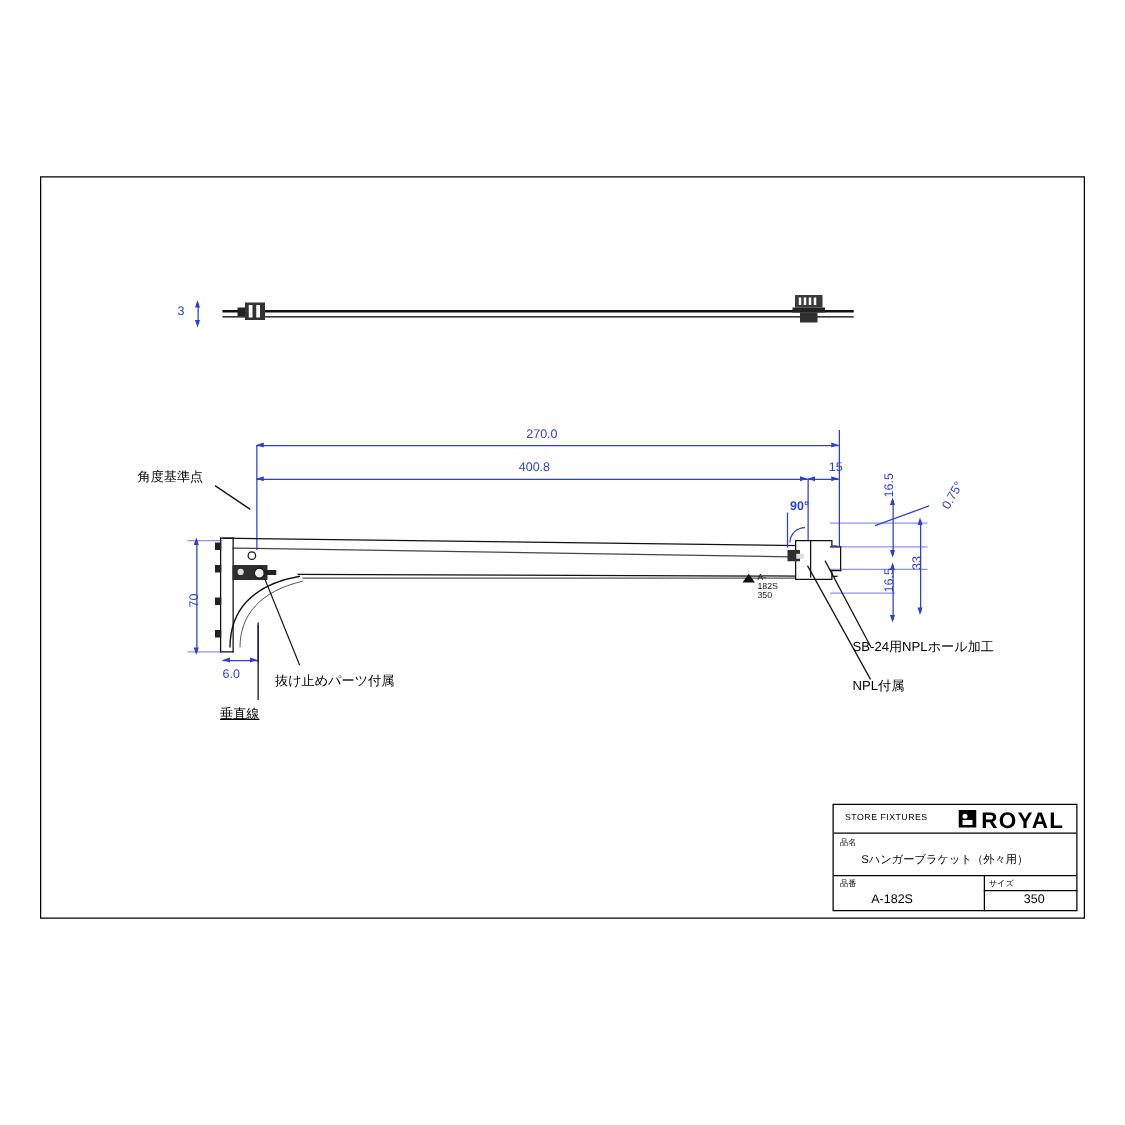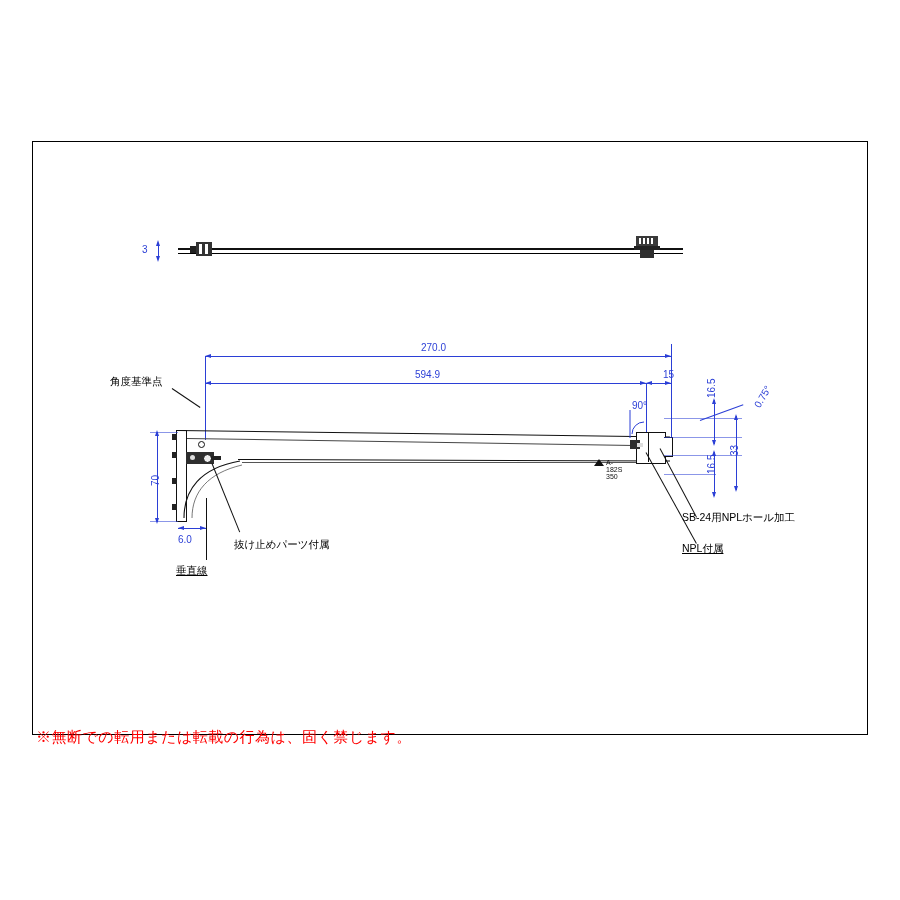--- a/index.html
+++ b/index.html
@@ -158,21 +158,21 @@
     <div class="abs arrow-l" style="left:205px; top:353.5px;"></div>
     <div class="abs arrow-r" style="left:665px; top:353.5px;"></div>
     <div class="abs dim" style="left:205px; top:356px; width:1px; height:84px;"></div>
     <div class="abs dim" style="left:671px; top:344px; width:1px; height:96px;"></div>
     <div class="abs dimtxt" style="left:421px; top:342px;">270.0</div>
 
     <div class="abs dim" style="left:205px; top:383px; width:441px; height:1px;"></div>
     <div class="abs arrow-l" style="left:205px; top:380.5px;"></div>
     <div class="abs arrow-r" style="left:640px; top:380.5px;"></div>
     <div class="abs dim" style="left:646px; top:383px; width:1px; height:60px;"></div>
-    <div class="abs dimtxt" style="left:415px; top:369px;">594.9</div>
+    <div class="abs dimtxt" style="left:415px; top:369px;">400.8</div>
 
     <div class="abs dim" style="left:646px; top:383px; width:25px; height:1px;"></div>
     <div class="abs arrow-l" style="left:646px; top:380.5px;"></div>
     <div class="abs arrow-r" style="left:665px; top:380.5px;"></div>
     <div class="abs dimtxt" style="left:663px; top:369px;">15</div>
 
     <div class="abs" style="left:178px; top:430px; width:492px; height:1px; background:#111; transform-origin:left center; transform:rotate(0.75deg);"></div>
 
     <div class="abs" style="left:186px; top:438px; width:480px; height:1px; background:#444; transform-origin:left center; transform:rotate(0.9deg);"></div>
 
@@ -203,21 +203,21 @@
 
     <div class="abs" style="left:636px; top:432px; width:28px; height:30px; border:1px solid #111; background:#fff;"></div>
     <div class="abs" style="left:630px; top:440px; width:10px; height:9px; background:#2f2f2f;"></div>
     <div class="abs" style="left:637px; top:443px; width:6px; height:4px; background:#ddd;"></div>
     <div class="abs" style="left:648px; top:432px; width:1px; height:30px; background:#111;"></div>
     <div class="abs" style="left:664px; top:437px; width:8px; height:18px; background:#fff; border:1px solid #111; border-left:none;"></div>
 
     <div class="abs tiny" style="left:606px; top:459px; color:#111;">A-182S 350</div>
     <div class="abs" style="left:594px; top:459px; width:0; height:0; border-left:5px solid transparent; border-right:5px solid transparent; border-bottom:7px solid #111;"></div>
 
-    <div class="abs dimtxt" style="left:632px; top:400px;">90°</div>
+    <div class="abs dimtxt" style="left:632px; top:400px;font-weight:bold;">90°</div>
     <svg class="abs" width="40" height="36" style="left:628px; top:408px;">
       <path d="M2,2 L2,30" stroke="#2b3fd6" stroke-width="1" fill="none"></path>
       <path d="M4,26 A12,12 0 0 1 16,14" stroke="#2b3fd6" stroke-width="1" fill="none"></path>
     </svg>
 
     <div class="abs dimtxt" style="left:752px; top:404px; transform:rotate(-60deg); transform-origin:left top;">0.75°</div>
     <div class="abs dim" style="left:700px; top:420px; width:46px; height:1px; transform:rotate(-20deg); transform-origin:left center;"></div>
 
     <div class="abs dim" style="left:714px; top:400px; width:1px; height:44px;"></div>
     <div class="abs arrow-u" style="left:711.5px; top:398px;"></div>
@@ -250,28 +250,45 @@
     <div class="abs arrow-l" style="left:178px; top:525.5px;"></div>
     <div class="abs arrow-r" style="left:200px; top:525.5px;"></div>
     <div class="abs dim" style="left:206px; top:500px; width:1px; height:30px;"></div>
     <div class="abs dimtxt" style="left:178px; top:534px;">6.0</div>
 
     <div class="abs" style="left:206px; top:498px; width:1px; height:62px; background:#111;"></div>
 
     <div class="abs blktxt" style="left:110px; top:375px;">角度基準点</div>
     <div class="abs" style="left:172px; top:388px; width:34px; height:1px; background:#111; transform:rotate(34deg); transform-origin:left center;"></div>
 
-    <div class="abs blktxt" style="left:234px; top:538px;">抜け止めパーツ付属</div>
+    <div class="abs blktxt" style="left:220px; top:538px;">抜け止めパーツ付属</div>
     <div class="abs" style="left:212px; top:463px; width:74px; height:1px; background:#111; transform:rotate(68deg); transform-origin:left center;"></div>
 
     <div class="abs blktxt" style="left:176px; top:564px;text-decoration:underline;">垂直線</div>
 
     <div class="abs blktxt" style="left:682px; top:511px;">SB-24用NPLホール加工</div>
     <div class="abs" style="left:660px; top:448px; width:78px; height:1px; background:#111; transform:rotate(62deg); transform-origin:left center;"></div>
 
-    <div class="abs blktxt" style="left:682px; top:542px;text-decoration:underline;">NPL付属</div>
+    <div class="abs blktxt" style="left:682px; top:542px;">NPL付属</div>
     <div class="abs" style="left:646px; top:452px; width:104px; height:1px; background:#111; transform:rotate(61deg); transform-origin:left center;"></div>
   </div>
 
-
-  <div class="abs warning">※無断での転用または転載の行為は、固く禁じます。</div>
+  <div class="abs titleblock">
+
+    <div class="abs tb-label" style="left:9px; top:7px; font-size:7px; letter-spacing:0.4px;">STORE FIXTURES</div>
+    <div class="abs royal-mark" style="left:100px; top:4px;"></div>
+    <div class="abs royal-logo" style="left:118px; top:2px;">ROYAL</div>
+    <div class="abs tb-sep" style="top:22px;"></div>
+
+    <div class="abs tb-label" style="left:5px; top:26px;">品名</div>
+    <div class="abs tb-value" style="left:22px; top:37px;">Sハンガーブラケット（外々用）</div>
+    <div class="abs tb-sep" style="top:56px;"></div>
+
+    <div class="abs tb-vsep" style="left:120px; top:56px; height:29px;"></div>
+    <div class="abs tb-label" style="left:5px; top:59px;">品番</div>
+    <div class="abs tb-value-lg" style="left:30px; top:70px;">A-182S</div>
+    <div class="abs tb-label" style="left:124px; top:59px;">サイズ</div>
+    <div class="abs tb-sep" style="top:68px; left:120px; width:75px;"></div>
+    <div class="abs tb-value-lg" style="left:152px; top:70px;">350</div>
+  </div>
+
 
 </div>
 
 </body></html>

